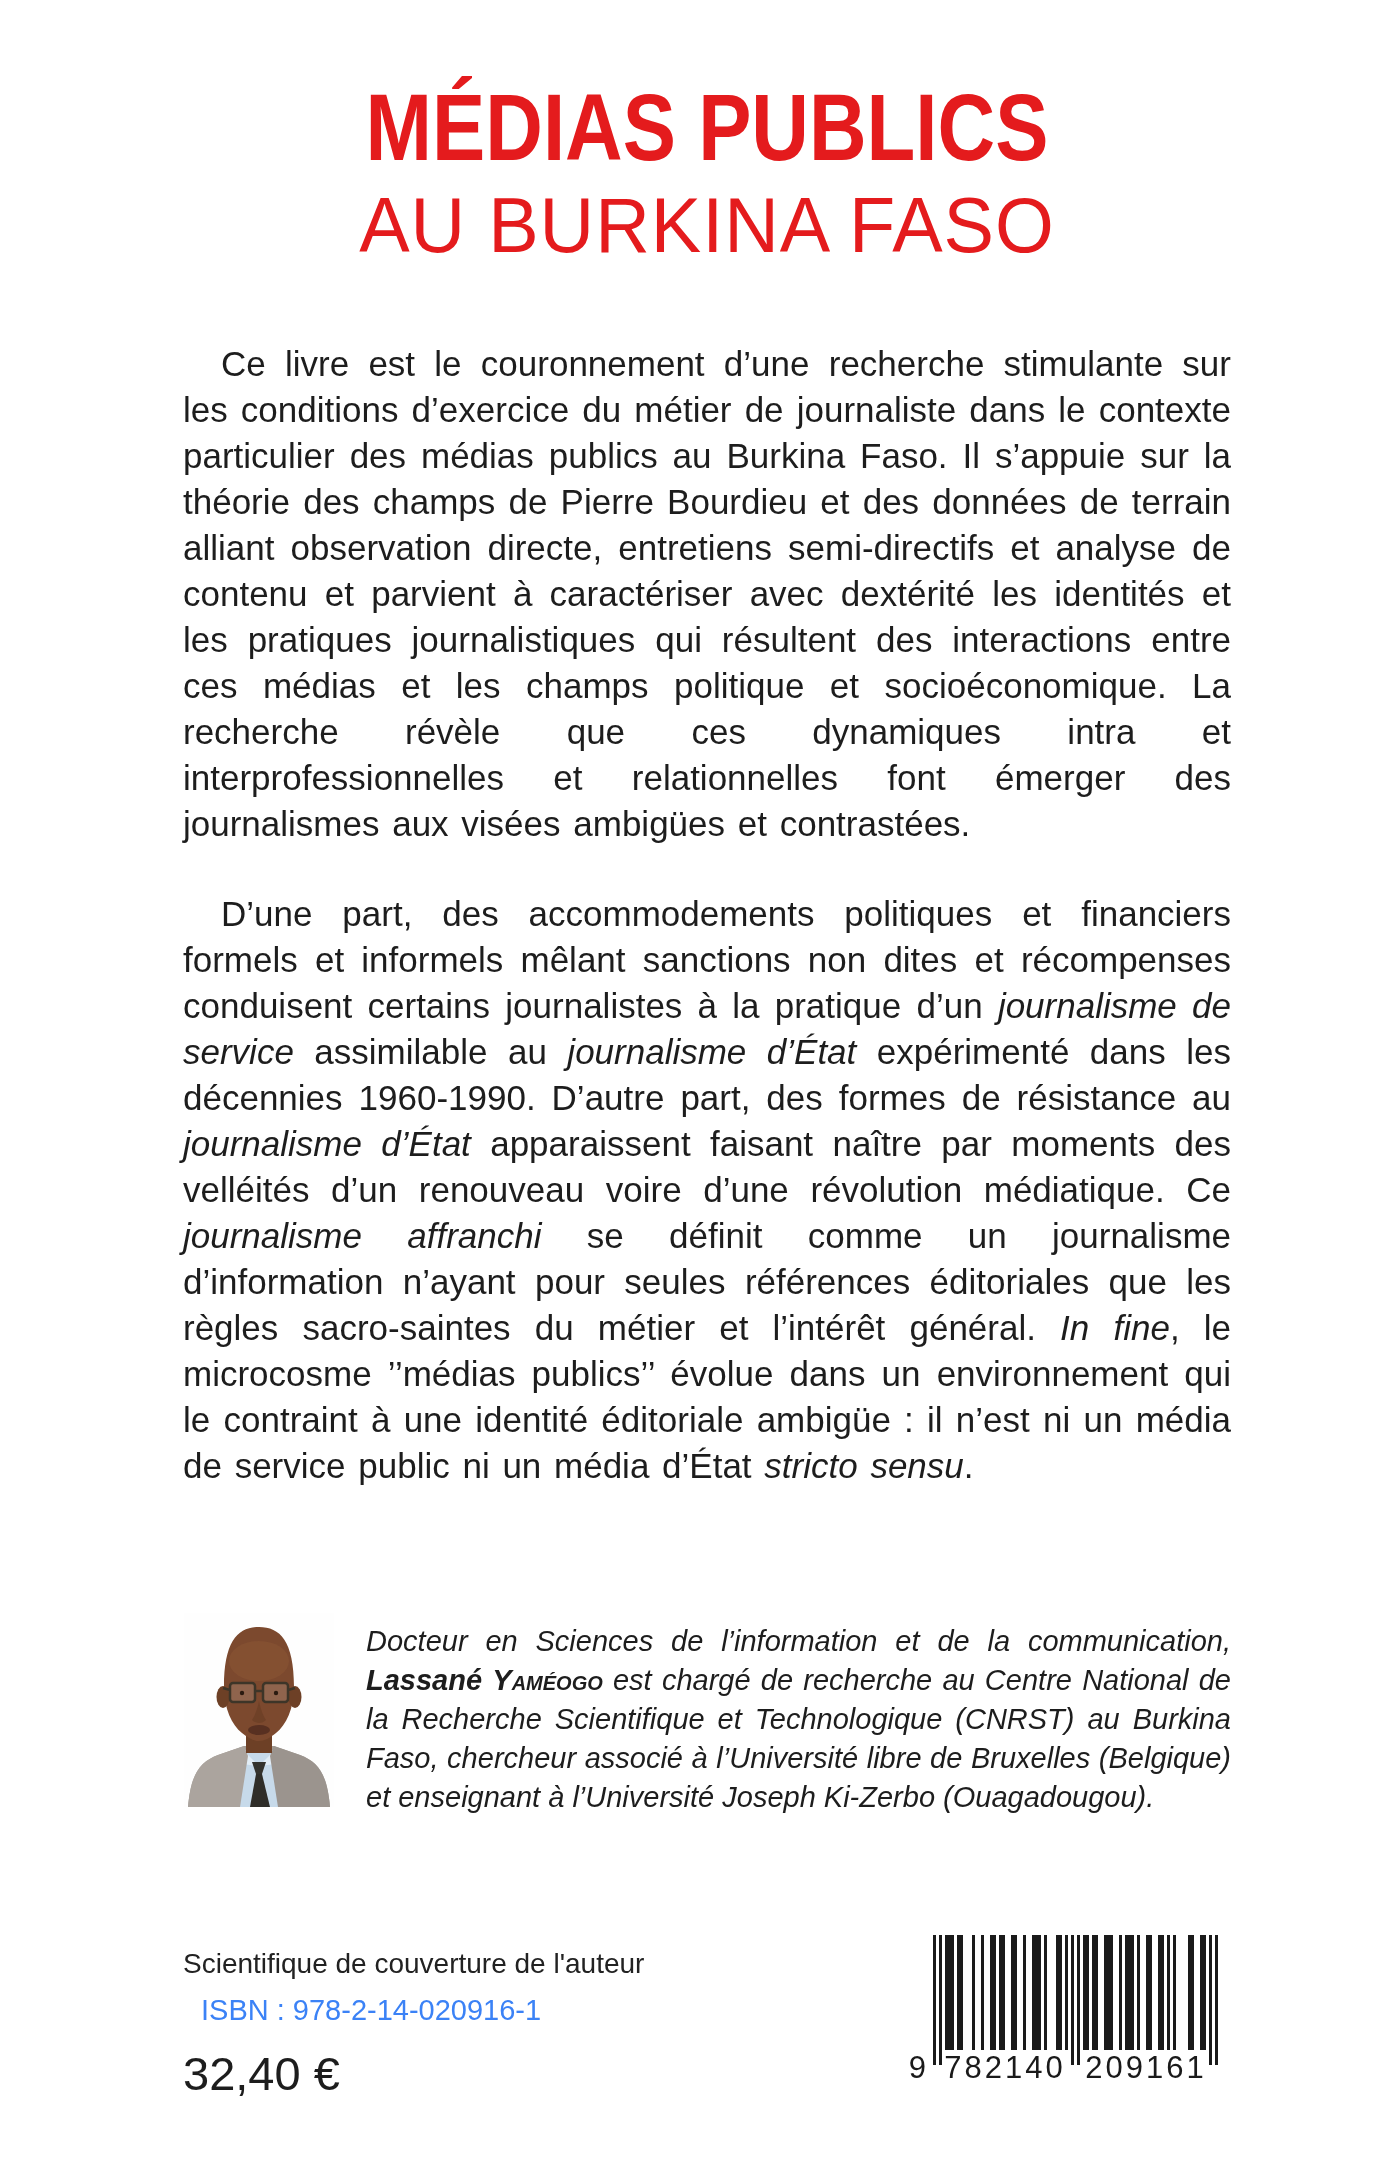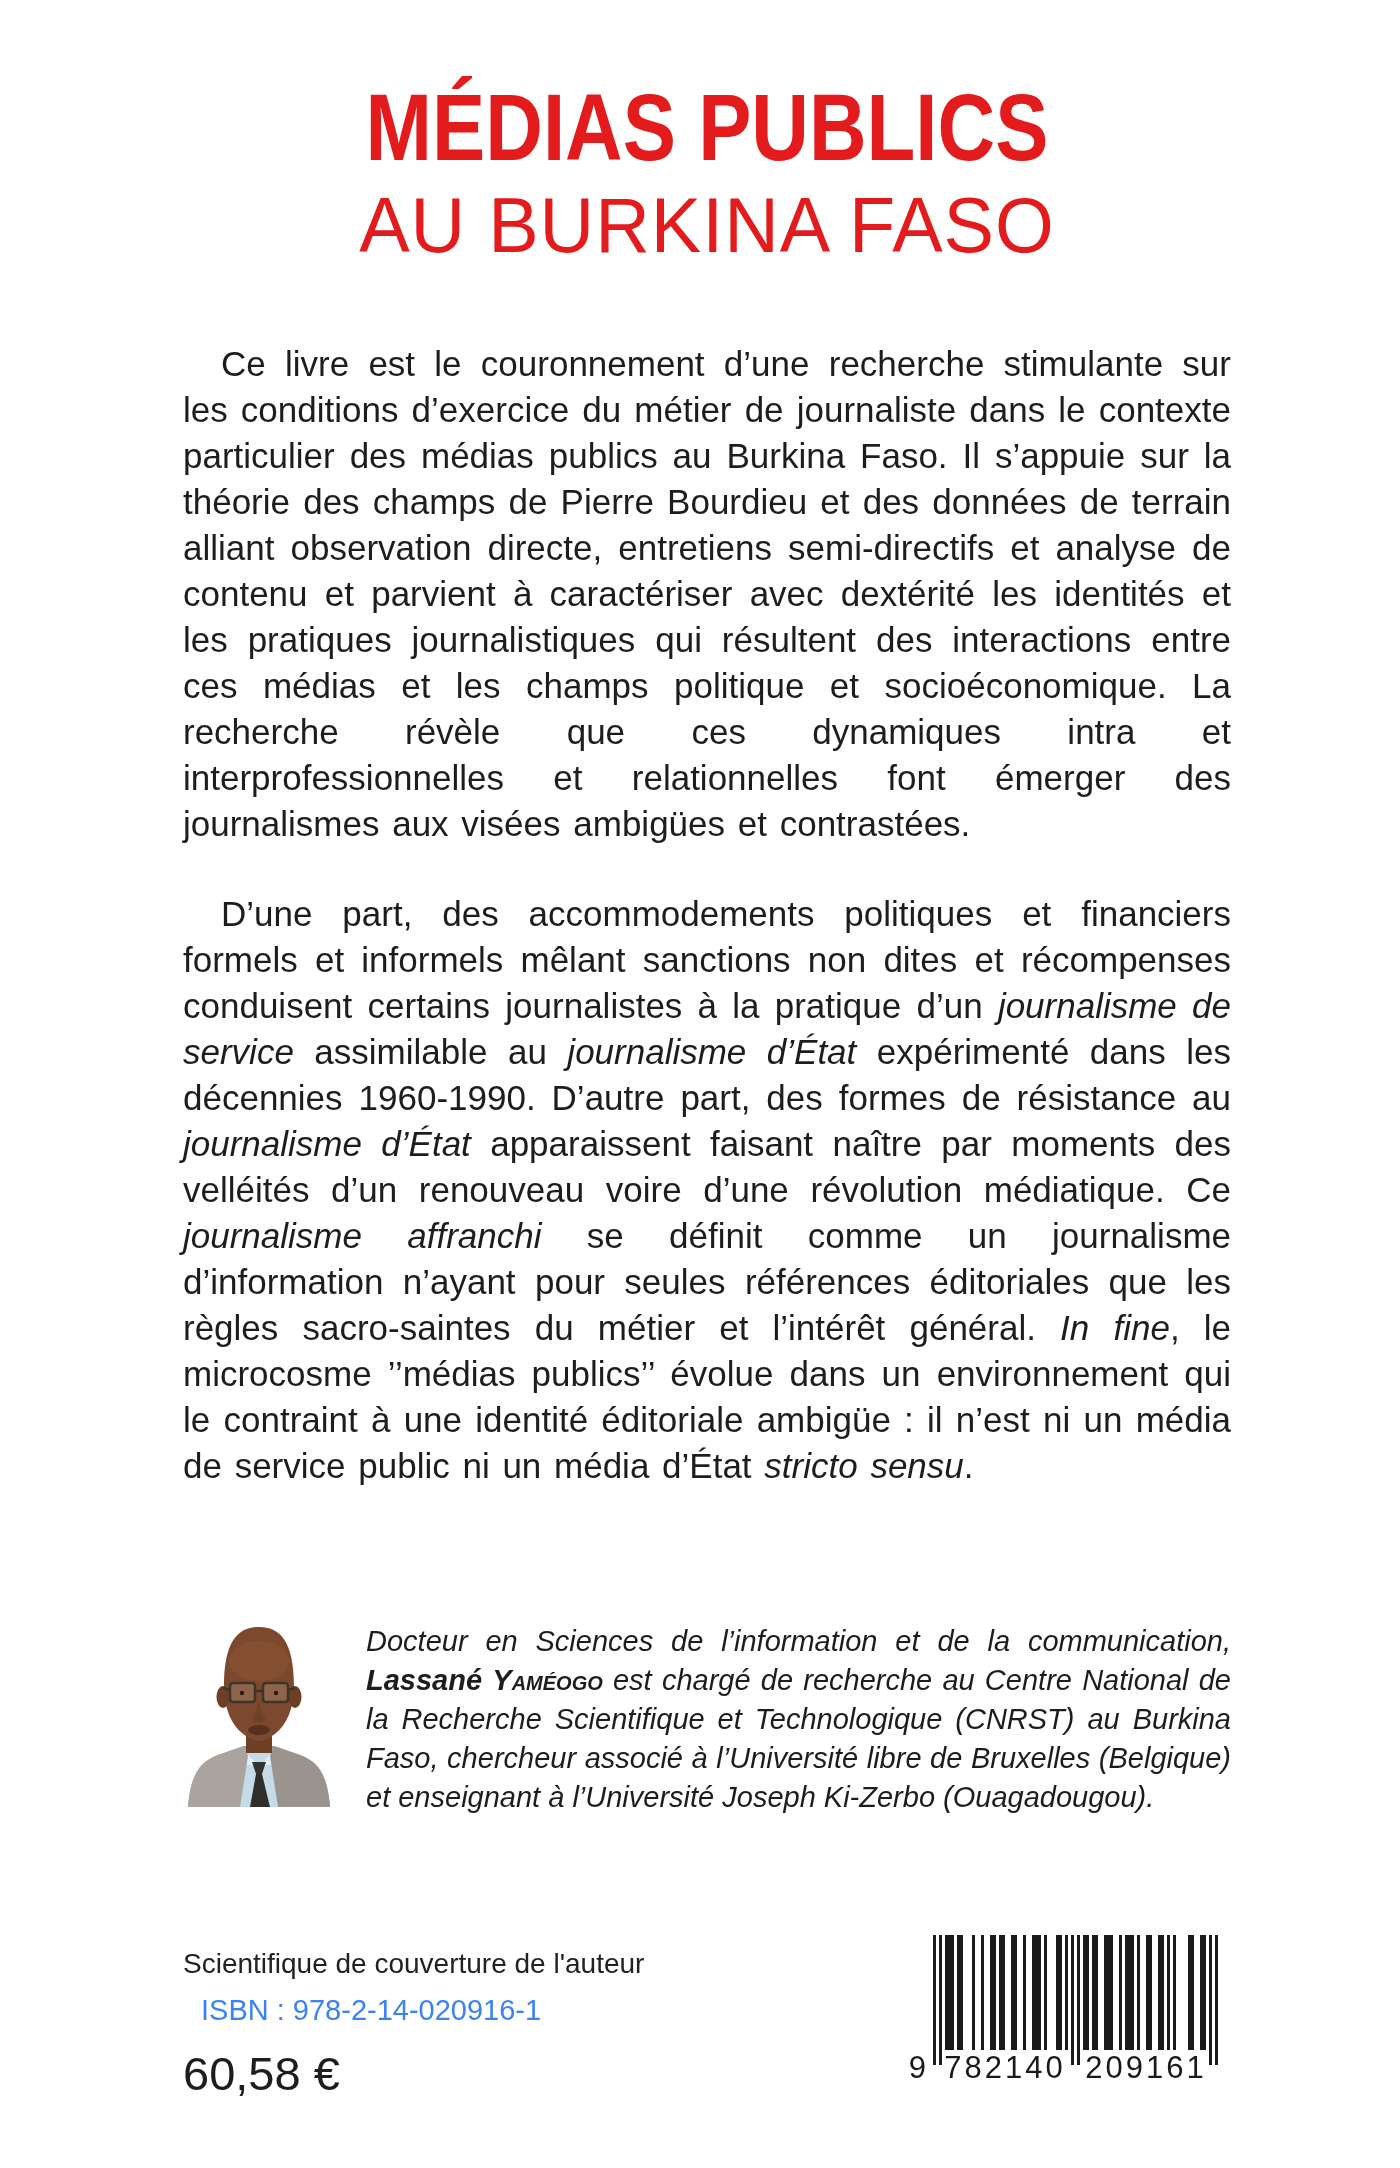--- a/index.html
+++ b/index.html
@@ -106,21 +106,21 @@
       <circle cx="92" cy="80" r="2.2" fill="#2a1a10"></circle>
       <path d="M75,88 C73,98 70,104 68,107 C72,111 78,111 82,107 C80,104 77,98 75,88 Z" fill="#6d4026" opacity="0.85"></path>
       <ellipse cx="75" cy="117" rx="11" ry="5" fill="#583021"></ellipse>
     </svg>
   </figure>
 
   <p class="bio"><span>Docteur en Sciences de l’information et de la communication, </span><span class="b">Lassané </span><span class="b sc">Yaméogo</span><span> est chargé de recherche au Centre National de la Recherche Scientifique et Technologique (CNRST) au Burkina Faso, chercheur associé à l’Université libre de Bruxelles (Belgique) et enseignant à l’Université Joseph Ki-Zerbo (Ouagadougou).</span></p>
 
   <div class="credit">Scientifique de couverture de l'auteur</div>
   <div class="isbn">ISBN : 978-2-14-020916-1</div>
-  <div class="price">60,58 €</div>
+  <div class="price">32,40 €</div>
 
   <div class="barcode">
     <svg id="barcode-svg" viewBox="0 0 330 148" xmlns="http://www.w3.org/2000/svg">
         <rect x="33" y="0" width="3" height="130" fill="#1a1a1a"></rect>
         <rect x="39" y="0" width="3" height="130" fill="#1a1a1a"></rect>
         <rect x="45" y="0" width="9" height="115" fill="#1a1a1a"></rect>
         <rect x="57" y="0" width="6" height="115" fill="#1a1a1a"></rect>
         <rect x="72" y="0" width="3" height="115" fill="#1a1a1a"></rect>
         <rect x="81" y="0" width="3" height="115" fill="#1a1a1a"></rect>
         <rect x="90" y="0" width="6" height="115" fill="#1a1a1a"></rect>

